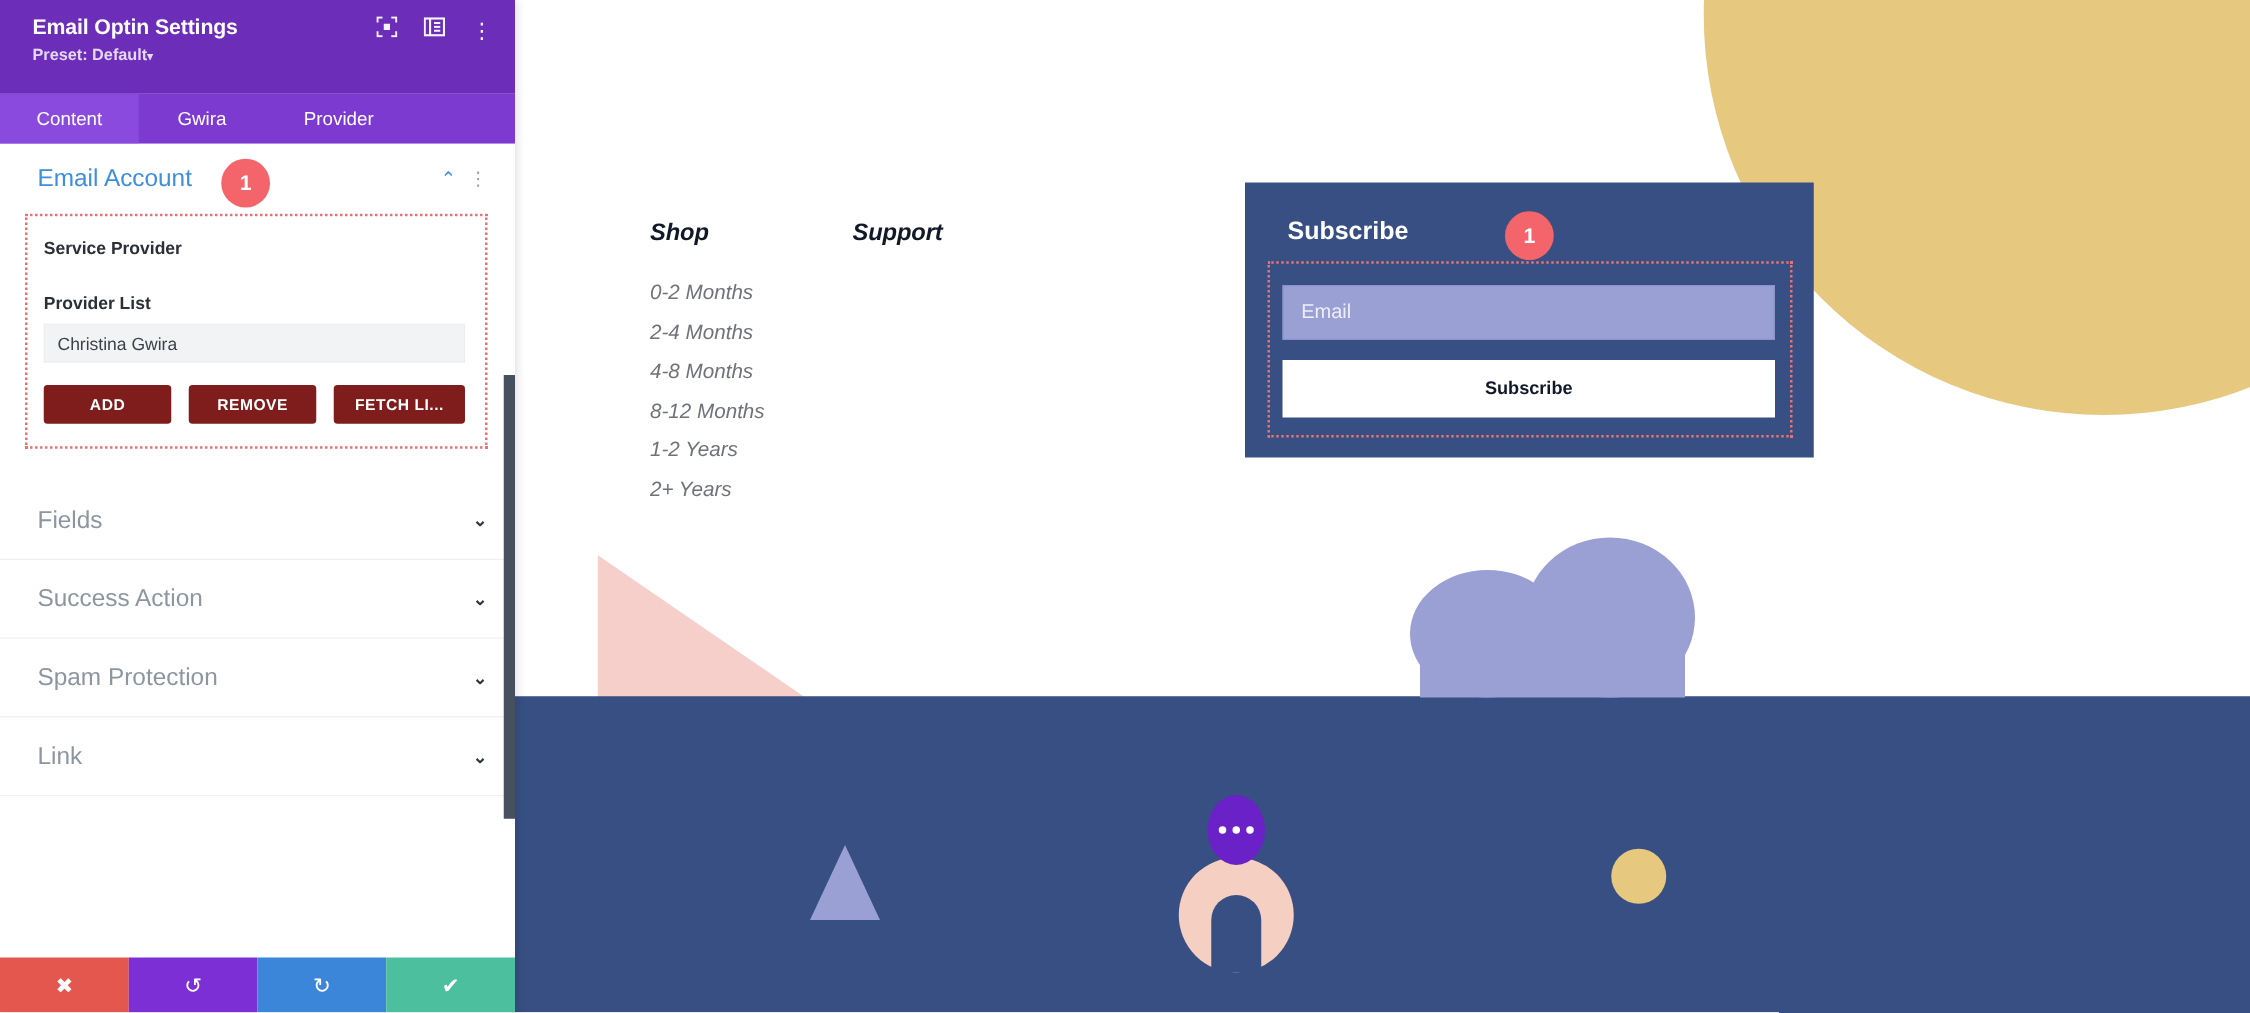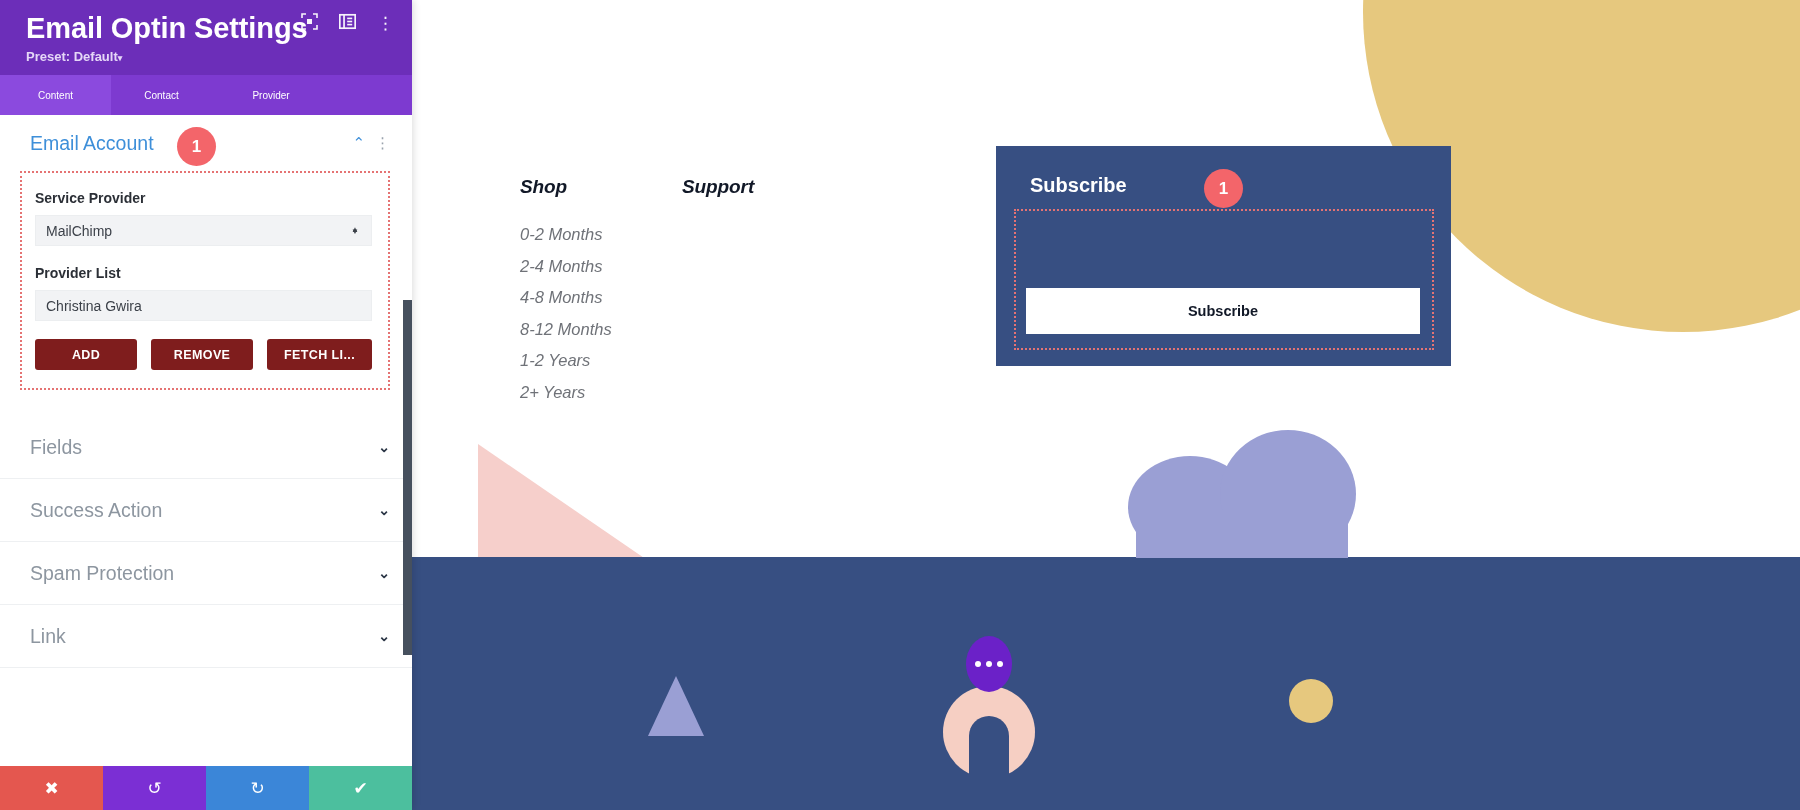--- a/index.html
+++ b/index.html
@@ -172,41 +172,41 @@
     box-shadow: 2px 0 7px rgba(0,0,0,0.12);
     overflow: hidden;
     z-index: 20;
   }
   .panel-header {
     height: 75px; background: #6c2eb9;
     padding: 12px 18px 0 26px;
     position: relative;
   }
   .panel-header h1 {
-    font-size: 29px; font-weight: 700; color: #ffffff;
+    font-size: 17px; font-weight: 700; color: #ffffff;
     letter-spacing: -0.1px;
   }
   .panel-preset {
     margin-top: 4px; font-size: 13px; font-weight: 700; color: #e5d7f7;
     cursor: pointer;
   }
   .panel-preset .caret { font-size: 9px; }
   .header-icons {
     position: absolute; right: 18px; top: 13px;
     display: flex; align-items: center; gap: 21px;
   }
   .hicon { color: #ffffff; opacity: .95; cursor: pointer; display: block; }
 
   .panel-tabs {
     height: 40px; background: #7d3ad0;
     display: flex; align-items: stretch;
   }
   .panel-tab {
     display: flex; align-items: center; justify-content: center;
-    font-size: 10px; color: #ffffff; cursor: pointer;
+    font-size: 15px; color: #ffffff; cursor: pointer;
     padding: 0 5px;
   }
   .panel-tab.t0 { width: 111px; background: #8b4ade; font-weight: 400; }
   .panel-tab.t1 { width: 101px; }
   .panel-tab.t2 { width: 118px; }
 
   .panel-body {
     position: relative;
     height: 695px;
     background: #ffffff;
@@ -343,20 +343,21 @@
       <div class="footer-col">
         <h4>Support</h4>
       </div>
     </div>
 
     <div class="subscribe-module">
       <div class="subscribe-title">Subscribe</div>
     </div>
     <div class="badge-1 badge-sub">1</div>
     <div class="optin-outline"></div>
+    <div class="email-field">Email</div>
     <div class="subscribe-btn">Subscribe</div>
   </div>
 
   <div class="panel">
 
     <div class="panel-header">
       <h1>Email Optin Settings</h1>
       <div class="panel-preset">
         <span>Preset: Default</span><span class="caret">▾</span>
       </div>
@@ -375,42 +376,35 @@
             <rect x="8.2" y="7.7" width="5" height="1.6" fill="#ffffff"></rect>
             <rect x="8.2" y="10.8" width="5" height="1.6" fill="#ffffff"></rect>
           </svg>
         </span>
         <span class="hicon kebab" style="color:#fff;font-size:17px;">⋮</span>
       </div>
     </div>
 
     <div class="panel-tabs">
       <div class="panel-tab t0">Content</div>
-      <div class="panel-tab t1">Contact</div>
+      <div class="panel-tab t1">Gwira</div>
       <div class="panel-tab t2">Provider</div>
     </div>
 
     <div class="panel-body">
 
       <div class="accordion-open-head">
         <span class="title">Email Account</span>
         <span class="spacer"></span>
         <span class="chev-up">⌃</span>
         <span class="kebab">⋮</span>
       </div>
 
       <div class="settings-group">
         <div class="field-label">Service Provider</div>
-        <div class="select-box">
-          <span>MailChimp</span>
-          <span class="select-arrows">
-              <span>▲</span>
-              <span>▼</span>
-            </span>
-        </div>
 
         <div class="spacer-16"></div>
 
         <div class="field-label">Provider List</div>
         <div class="text-box">Christina Gwira</div>
 
         <div class="btn-row">
           <button class="pbtn add">ADD</button>
           <button class="pbtn remove">REMOVE</button>
           <button class="pbtn fetch">FETCH LI...</button>

